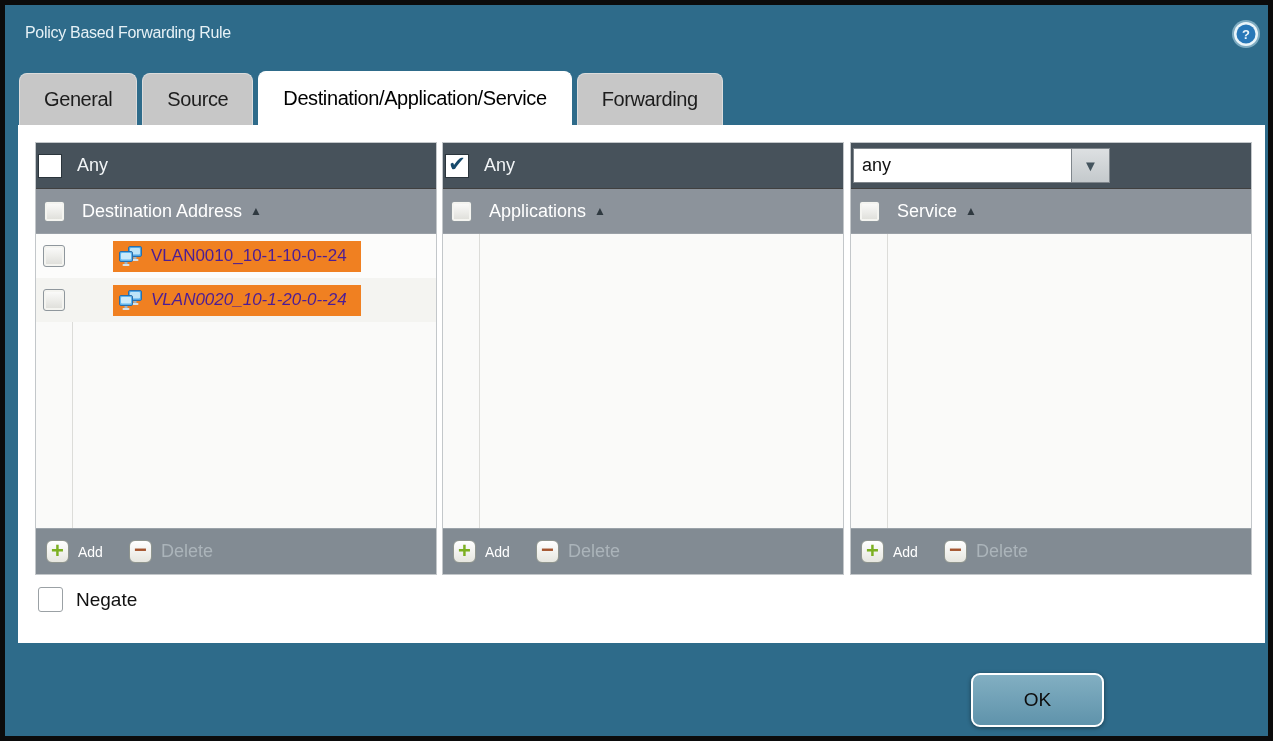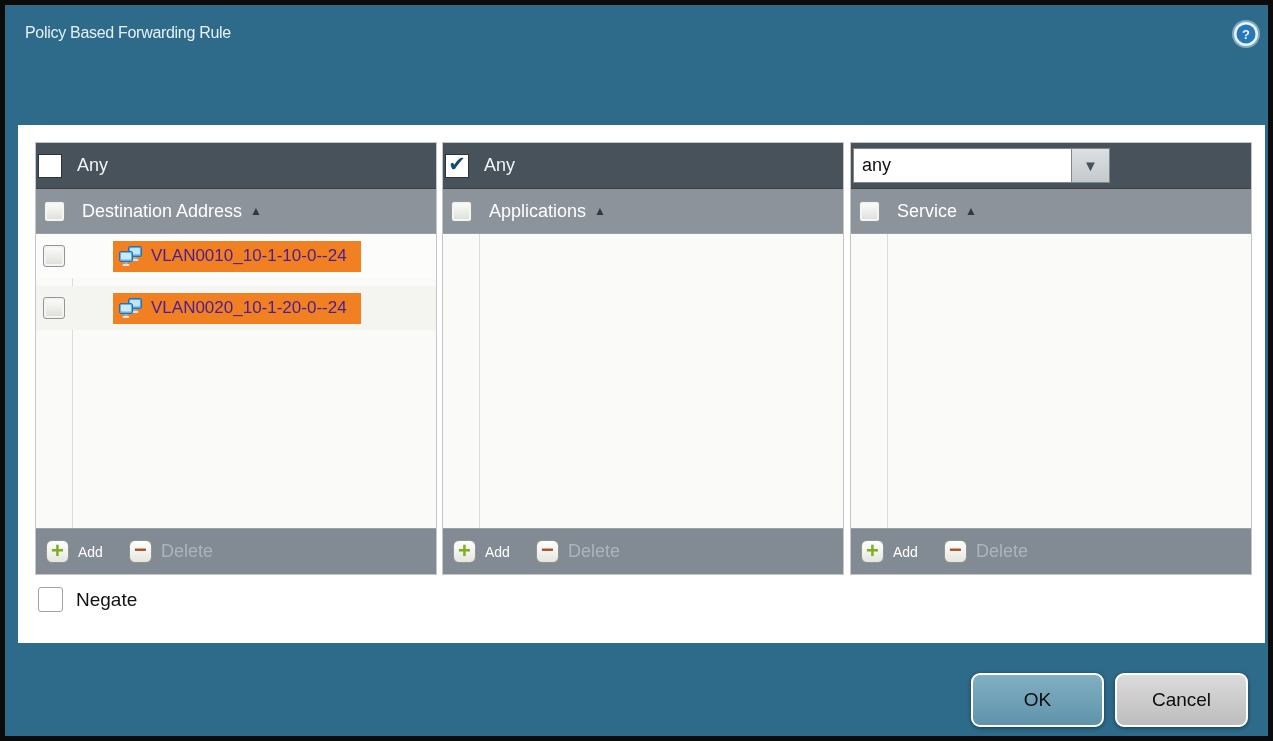--- a/index.html
+++ b/index.html
@@ -32,21 +32,21 @@
   .anybar{height:45px;background:var(--darkbar);display:flex;align-items:center;
     padding:0 2px;flex:none;}
   .anybar .lbl{color:#F2F5F7;font-size:18px;margin-left:15px;}
   .colheader{height:46px;background:var(--colhead);display:flex;align-items:center;
     padding:0 8px;border-top:1px solid #404040;border-bottom:1px solid #9AA0A7;flex:none;}
   .colheader .lbl{color:#FFFFFF;font-size:18px;margin-left:17px;}
   .sort{font-size:12px;color:#2F3940;margin-left:8px;}
   .list{flex:1;position:relative;background:var(--listbg);overflow:hidden;}
   .cbcol{position:absolute;left:36px;top:0;bottom:0;width:1px;background:#DCDCD9;}
   .row{position:absolute;left:0;right:0;height:44px;display:flex;align-items:center;}
-  .row.r0{top:0;background:#FCFCFB;} .row.r1{top:52px;background:#F4F4F1;}
+  .row.r0{top:0;background:#FCFCFB;} .row.r1{top:44px;background:#F4F4F1;font-style:italic;}
   .chip{margin-left:48px;height:31px;background:var(--orange);display:flex;
     align-items:center;padding:0 14px 0 6px;color:#4c1d95;font-size:17px;white-space:nowrap;}
   .chip svg{margin-right:8px;flex:none;}
   .toolbar{height:46px;background:var(--toolbar);display:flex;align-items:center;
     padding:0 10px;flex:none;border-top:1px solid #9AA2A9;}
   .tbtn{display:flex;align-items:center;gap:9px;cursor:pointer;margin-right:26px;}
   .iconbox{width:23px;height:23px;border-radius:6px;border:1px solid #8F958F;
     background:linear-gradient(#FFFFFF,#E6E6DF);display:flex;align-items:center;
     justify-content:center;font-weight:bold;}
   .plus{color:#7CB021;font-size:22px;line-height:20px;margin-top:-2px;}
@@ -92,20 +92,26 @@
 
   <div class="help">
     <svg width="30" height="30" viewBox="0 0 30 30">
       <circle cx="15" cy="15" r="14" fill="#BFE0EF" opacity="0.55"></circle>
       <circle cx="15" cy="15" r="12" fill="#EAF5FA"></circle>
       <circle cx="15" cy="15" r="9.5" fill="#2878B8"></circle>
       <text x="15" y="20" text-anchor="middle" font-size="13" font-weight="bold" fill="#EAF5FA" font-family="Liberation Sans, DejaVu Sans, sans-serif">?</text>
     </svg>
   </div>
 
+  <div class="tabs">
+    <div class="tab">General</div>
+    <div class="tab">Source</div>
+    <div class="tab active">Destination/Application/Service</div>
+    <div class="tab">Forwarding</div>
+  </div>
 
   <div class="content">
 
     <div class="panel p1">
       <div class="anybar">
         <div class="cb">
           <span class="mark">✔</span>
         </div>
         <span class="lbl">Any</span>
       </div>
@@ -230,15 +236,14 @@
     </div>
 
     <div class="negate">
       <div class="negcb"></div>
       <span class="lbl">Negate</span>
     </div>
 
   </div>
 
   <button class="btn ok">OK</button>
-  <button class="btn cancel">Cancel</button>
 
 </div>
 
 </body></html>

